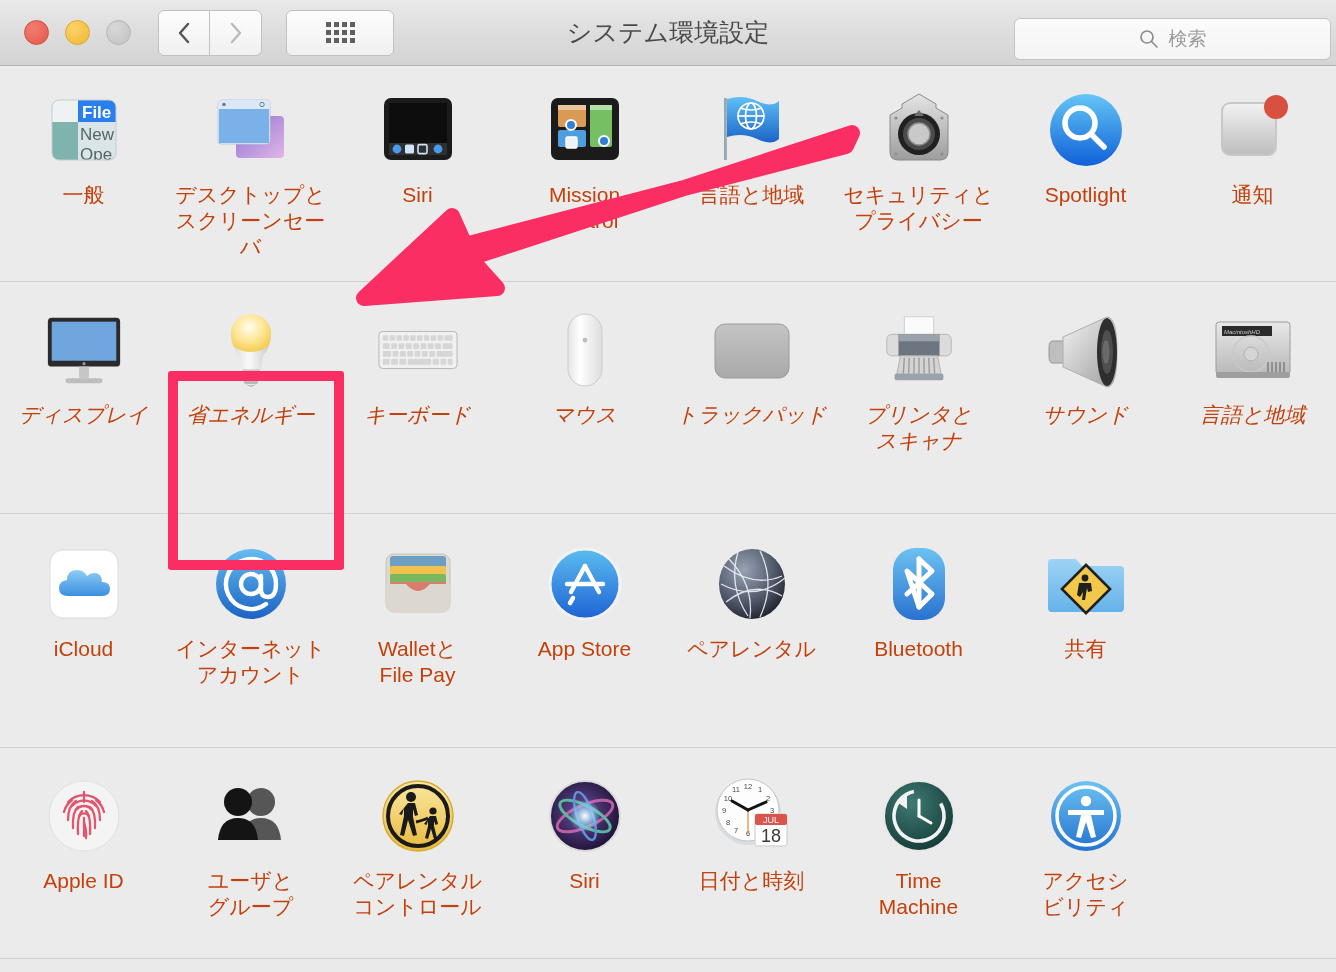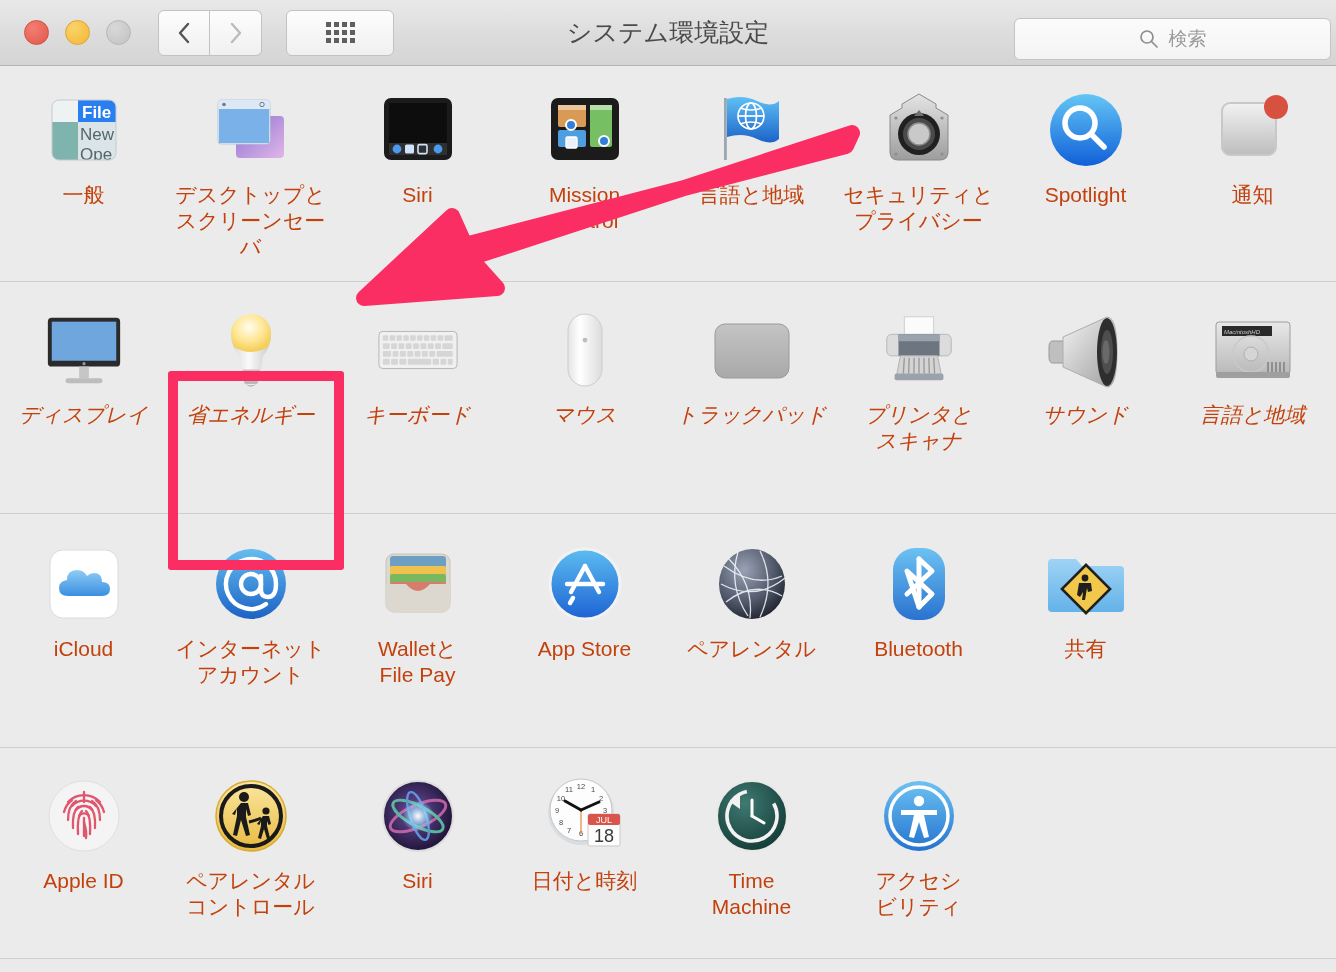--- a/index.html
+++ b/index.html
@@ -697,20 +697,36 @@
               <path d="M32 56 q-1 -18 4 -23"></path>
               <path d="M44 56 q1 -18 -4 -23"></path>
               <path d="M38 40 v18"></path>
               <path d="M38 44 q3 10 2 16"></path>
             </g>
           </svg>
         </div>
         <div class="plabel">Apple ID</div>
       </div>
 
+      <div class="pane">
+        <div class="iconwrap">
+          <svg width="84" height="62" viewBox="0 0 84 62">
+            <g fill="#565656">
+              <circle cx="52" cy="17" r="14"></circle>
+              <path d="M52 33 q18 0 20 22 h-40 q2 -22 20 -22z"></path>
+            </g>
+            <g fill="#141414">
+              <circle cx="29" cy="17" r="14"></circle>
+              <path d="M29 33 q18 0 20 22 h-40 q2 -22 20 -22z"></path>
+            </g>
+          </svg>
+        </div>
+        <div class="plabel">ユーザと
+グループ</div>
+      </div>
 
       <div class="pane">
         <div class="iconwrap">
           <svg width="76" height="76" viewBox="0 0 76 76">
             <defs>
               <linearGradient id="pcg" x1="0" y1="0" x2="0" y2="1">
                 <stop offset="0" stop-color="#fbe7a2"></stop>
                   <stop offset="100%" stop-color="#e8ba3e"></stop>
               </linearGradient>
             </defs>

